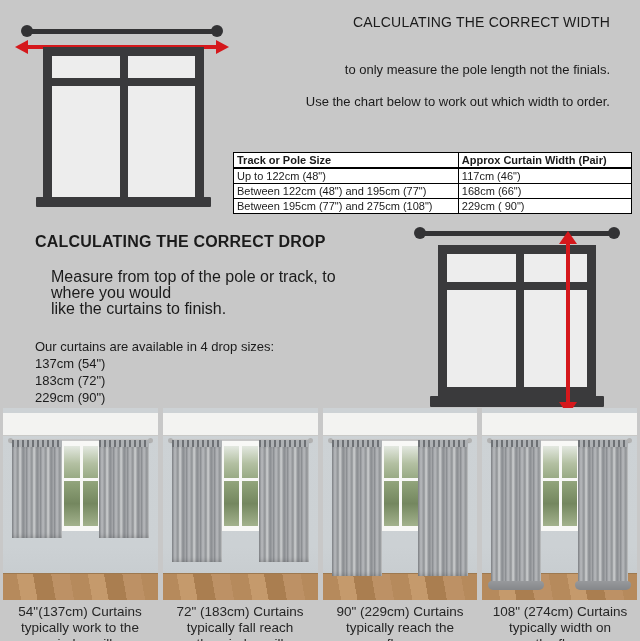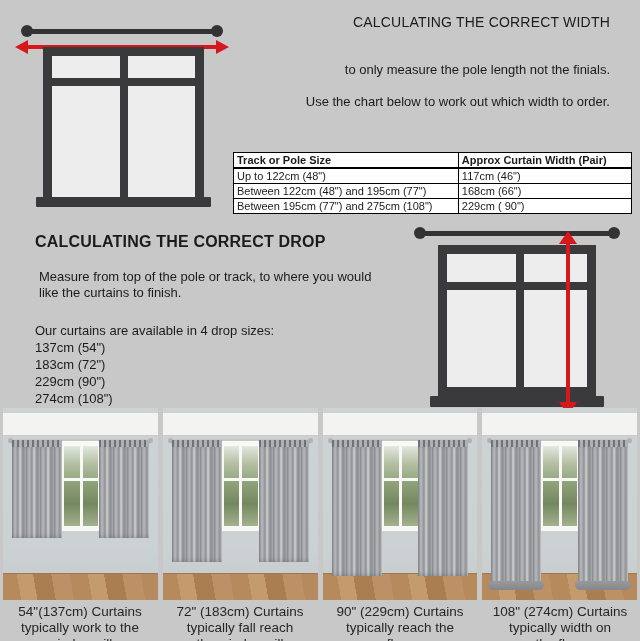--- a/index.html
+++ b/index.html
@@ -38,21 +38,21 @@
   .width-text h1{margin:0 0 16px 0; font-size:14px; font-weight:normal; letter-spacing:.2px; white-space:nowrap;}
   .width-text p{margin:0; font-size:13px; line-height:16px;}
   .width-text .p2{margin-top:16px;}
   .size-table{position:absolute; left:233px; top:152px; width:399px; border-collapse:collapse; background:#ffffff;}
   .size-table th,.size-table td{border:1px solid #000; font-size:11px; padding:0 3px; height:14px; text-align:left; white-space:nowrap;}
   .size-table th{font-weight:bold; border-bottom-width:2px;}
   .size-table .col1{width:56.5%;}
   
   .drop-text{position:absolute; left:35px; top:233px; width:350px;}
   .drop-text h2{margin:0 0 18px 0; font-size:16px; font-weight:bold; letter-spacing:.2px; white-space:nowrap;}
-  .drop-text p{margin:4px; font-size:13px; line-height:16px;}
+  .drop-text p{margin:16px; font-size:16px; line-height:16px;}
   .drop-sizes{margin-top:21px; font-size:13px; line-height:17px;}
   
   .photos{position:absolute; left:0; top:408px; width:640px; height:192px; display:flex; gap:5px; padding:0 3px; box-sizing:border-box;}
   .photo{position:relative; flex:1 1 0; overflow:hidden;
     background:linear-gradient(180deg,#cdd2d5 0%,#ccd1d4 72%,#c4c9cc 100%);}
   .ceiling{position:absolute; top:5px; left:0; right:0; height:22px; background:#f3f3f1; box-shadow:0 1px 0 #c9c9c7;}
   .photo-pole{position:absolute; top:31px; left:7px; right:7px; height:3px; background:#c7c7c7; box-shadow:0 1px 1px rgba(0,0,0,.35);}
   .photo-pole::before,.photo-pole::after{content:""; position:absolute; top:-1px; width:5px; height:5px; border-radius:50%; background:#b2b2b2;}
   .photo-pole::before{left:-2px;} .photo-pole::after{right:-2px;}
   .pwindow{position:absolute; left:56px; width:44px; top:33px; height:90px; box-sizing:border-box;

